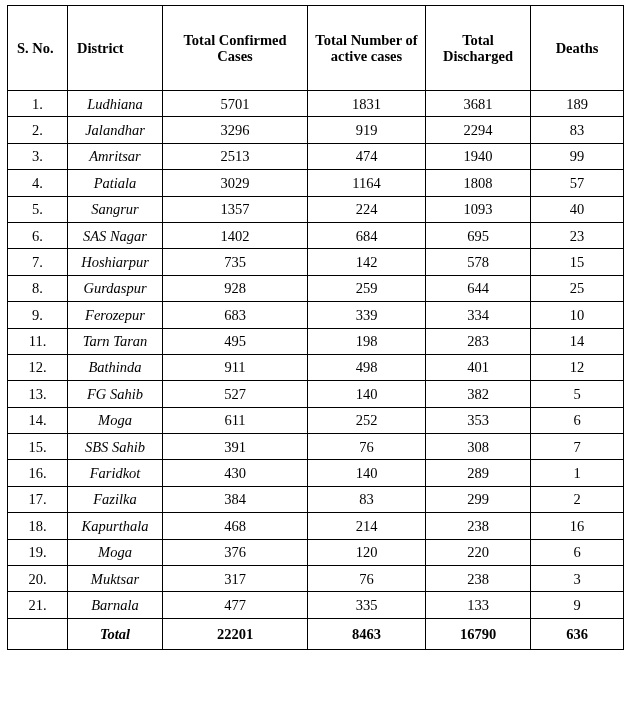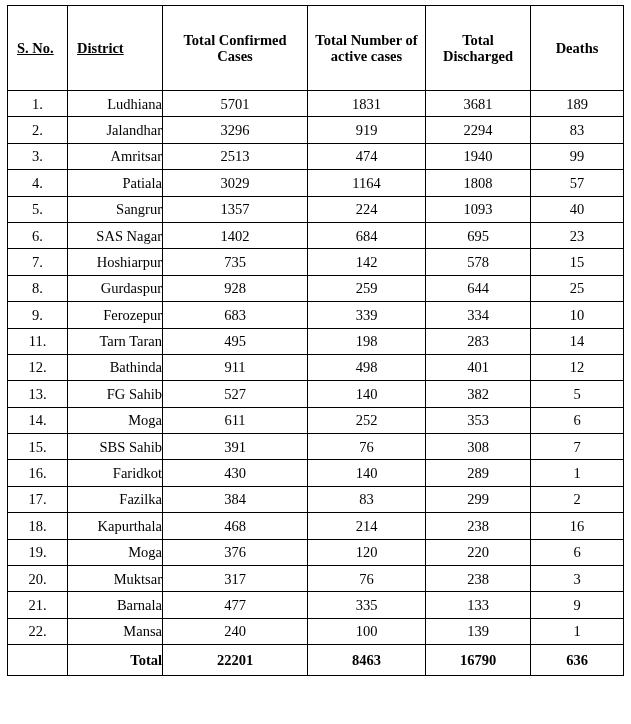--- a/index.html
+++ b/index.html
@@ -52,38 +52,38 @@
   thead th {
     height: 84px;
     vertical-align: top;
     font-weight: bold;
     font-size: 14.5px;
     padding-top: 4px;
   }
   thead th.h-left {
     text-align: left;
     padding-left: 9px;
-    text-decoration: underline;
   }
   thead th.h-center {
     text-align: center;
     padding-left: 4px;
     padding-right: 4px;
   }
 
   
   tbody tr { height: 26.4px; }
 
   td.c-sno-cell {
     text-align: center;
     padding-right: 14px;
   }
   td.c-dist-cell {
-    text-align: right;
+    text-align: center;
     padding-left: 9px;
+    font-style: italic;
   }
   td.num {
     text-align: center;
   }
 
   
   tr.total-row td {
     font-weight: bold;
     height: 30px;
   }
@@ -266,28 +266,20 @@
           <td class="num">3</td>
         </tr>
         <tr>
           <td class="c-sno-cell">21.</td>
           <td class="c-dist-cell">Barnala</td>
           <td class="num">477</td>
           <td class="num">335</td>
           <td class="num">133</td>
           <td class="num">9</td>
         </tr>
-        <tr>
-          <td class="c-sno-cell">22.</td>
-          <td class="c-dist-cell">Mansa</td>
-          <td class="num">240</td>
-          <td class="num">100</td>
-          <td class="num">139</td>
-          <td class="num">1</td>
-        </tr>
         <tr class="total-row">
           <td class="c-sno-cell"></td>
           <td class="c-dist-cell">Total</td>
           <td class="num">22201</td>
           <td class="num">8463</td>
           <td class="num">16790</td>
           <td class="num">636</td>
         </tr>
       </tbody>
   </table>

